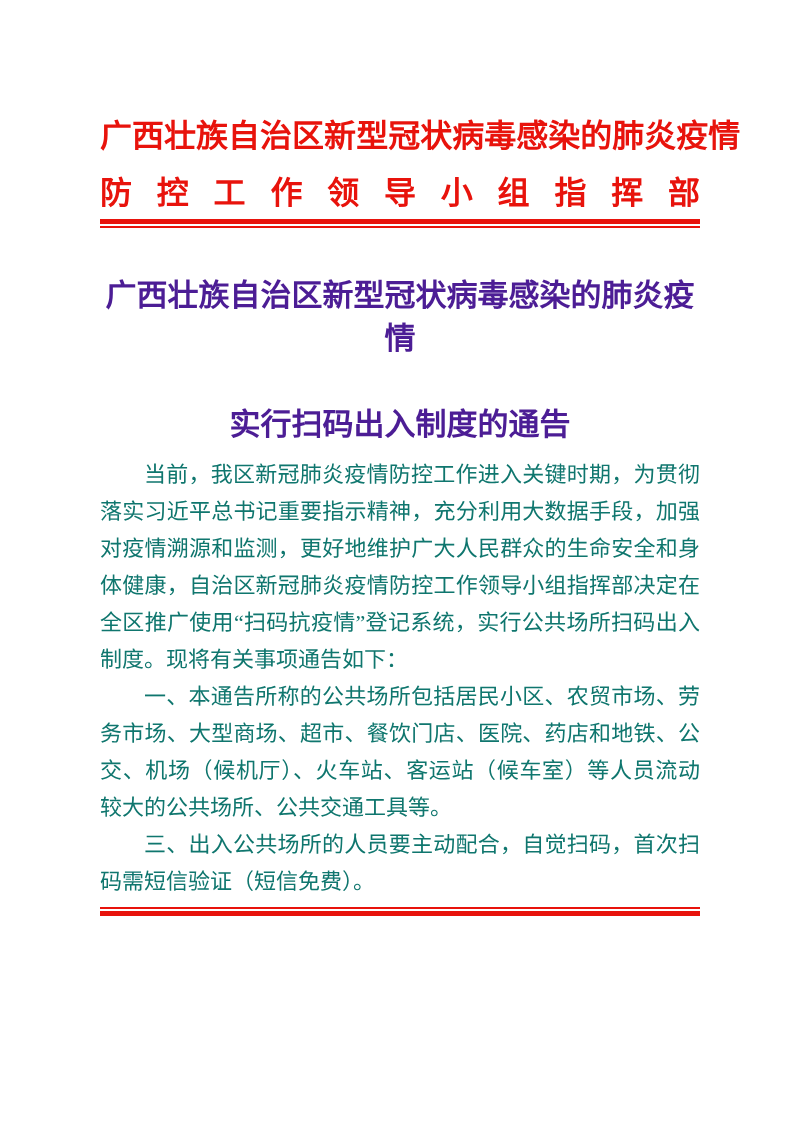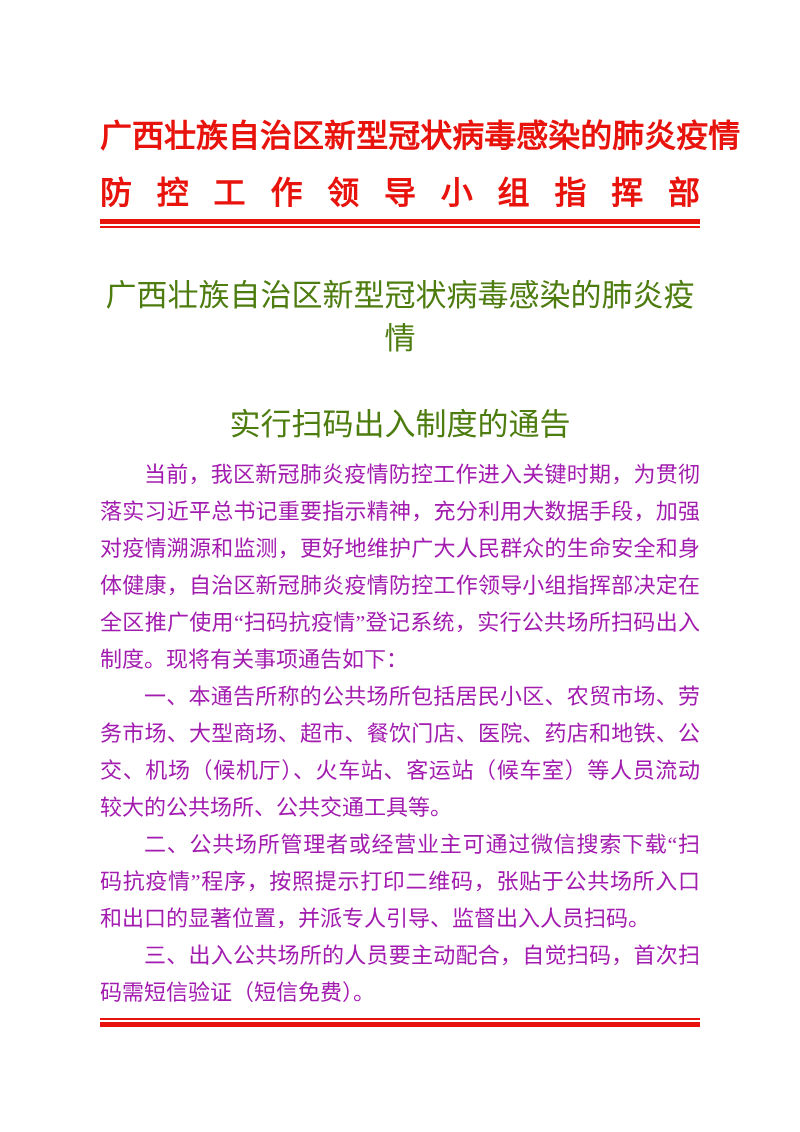--- a/index.html
+++ b/index.html
@@ -46,36 +46,36 @@
     margin-top: 28px;
     font-size: 21px;
     line-height: 28px;
     text-align: right;
     color: #111111;
   }
   
   .notice-title {
     margin: 46px 0 0 0;
     font-size: 31px;
-    font-weight: 400;
+    font-weight: 700;
     line-height: 43px;
     text-align: center;
-    color: #4d7c0f;
+    color: #4c1d95;
   }
   
   .notice-body {
     margin-top: 10px;
   }
   .notice-body p {
     margin: 0;
     font-size: 22px;
     line-height: 37px;
     text-align: justify;
     text-indent: 2em;
-    color: #a21caf;
+    color: #0f766e;
   }
   
   .footer-divider {
     margin-top: 7px;
     height: 2px;
     border-top: 2px solid var(--red);
     border-bottom: 5px solid var(--red);
   }
 </style>
 </head>
@@ -126,20 +126,19 @@
 
     <h1 class="notice-title">
       <span>广西壮族自治区新型冠状病毒感染的肺炎疫情</span><br>
       <br>
       <span>实行扫码出入制度的通告</span>
     </h1>
 
     <section class="notice-body">
       <p>当前，我区新冠肺炎疫情防控工作进入关键时期，为贯彻落实习近平总书记重要指示精神，充分利用大数据手段，加强对疫情溯源和监测，更好地维护广大人民群众的生命安全和身体健康，自治区新冠肺炎疫情防控工作领导小组指挥部决定在全区推广使用“扫码抗疫情”登记系统，实行公共场所扫码出入制度。现将有关事项通告如下：</p>
       <p>一、本通告所称的公共场所包括居民小区、农贸市场、劳务市场、大型商场、超市、餐饮门店、医院、药店和地铁、公交、机场（候机厅）、火车站、客运站（候车室）等人员流动较大的公共场所、公共交通工具等。</p>
-      <p>二、公共场所管理者或经营业主可通过微信搜索下载“扫码抗疫情”程序，按照提示打印二维码，张贴于公共场所入口和出口的显著位置，并派专人引导、监督出入人员扫码。</p>
       <p>三、出入公共场所的人员要主动配合，自觉扫码，首次扫码需短信验证（短信免费）。</p>
     </section>
 
     <div class="footer-divider"></div>
 
   </div>
 </div>
 
 </body></html>

